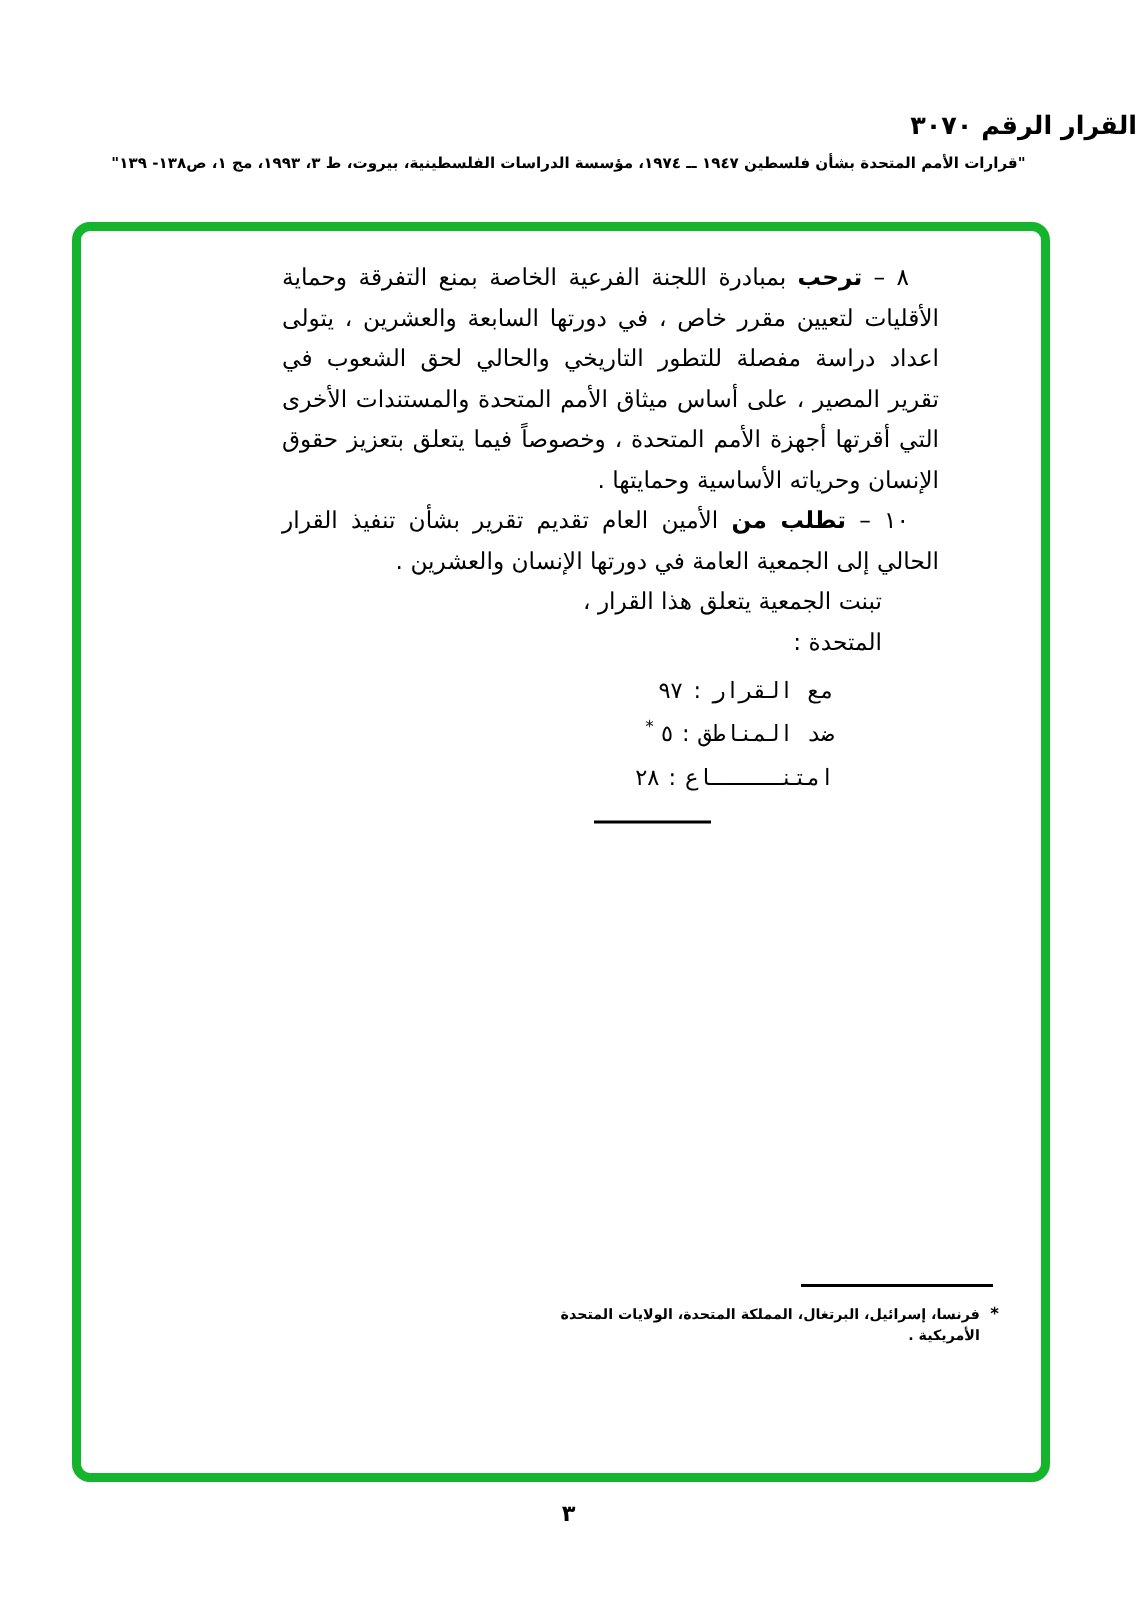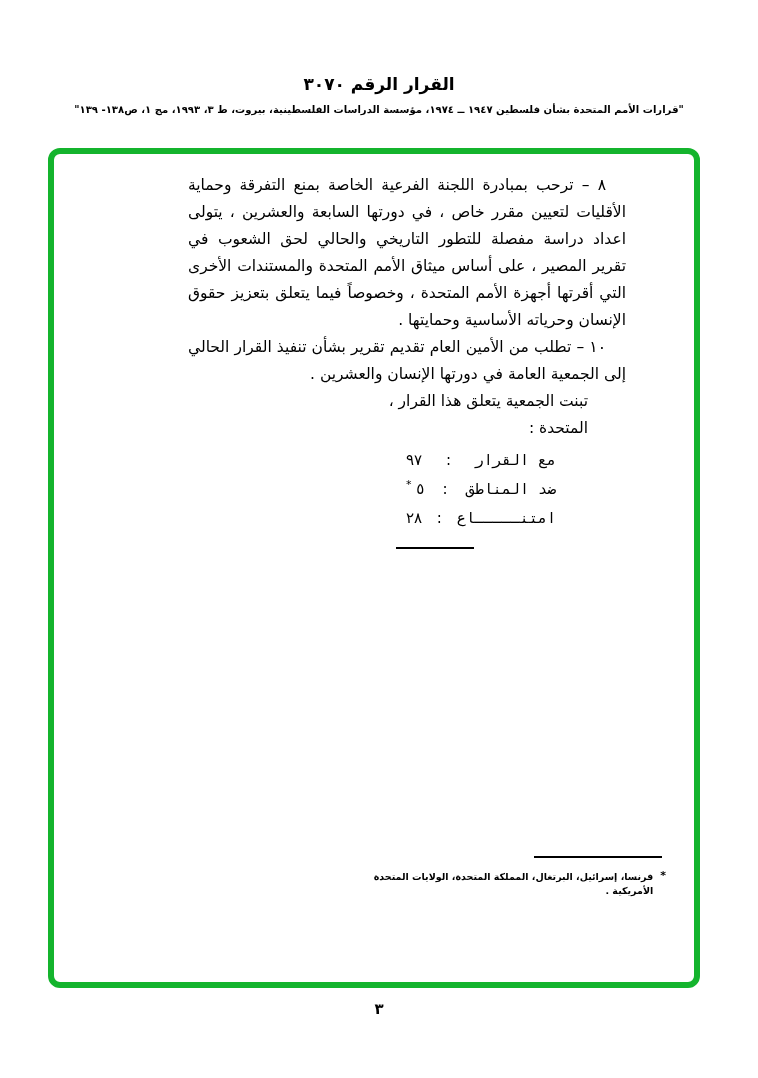--- a/index.html
+++ b/index.html
@@ -4,48 +4,48 @@
 <style>
   html,body{margin:0;padding:0;}
   body{
     width:758px;height:1078px;position:relative;
     background:#ffffff;color:#000000;
     font-family:"DejaVu Sans", sans-serif;
     overflow:hidden;direction:rtl;
   }
   .doc-title{
     position:absolute;top:74px;left:0;width:758px;
-    text-align:center;font-size:17px;font-weight:bold;
+    font-size:17px;font-weight:bold;
     letter-spacing:0;
   }
   .doc-source{
     position:absolute;top:103px;left:34px;width:690px;
     text-align:center;font-size:10.5px;font-weight:bold;
     white-space:nowrap;transform:scale(.96);transform-origin:center;
   }
   .green-box{
     position:absolute;left:48px;top:148px;width:652px;height:840px;
     border:6px solid #14b42d;border-radius:12px;
     box-sizing:border-box;background:#ffffff;
   }
   .box-text{
     position:absolute;top:18px;right:68px;width:438px;
     font-size:15.5px;line-height:27px;text-align:justify;
   }
   .para{margin:0;text-indent:20px;}
-  .para b{font-weight:normal;}
+  .para b{font-weight:bold;}
   .adoption{margin:0 38px 0 0;line-height:27px;}
   .vote-block{margin:2px 70px 0 0;width:150px;}
   .vote-row{
     display:flex;justify-content:space-between;align-items:baseline;
     line-height:23px;font-size:15px;
   }
   .vote-label{white-space:nowrap;font-family:Liberation Mono, monospace;}
   .vote-colon{padding:0 6px;}
-  .vote-value{white-space:nowrap;}
+  .vote-value{white-space:nowrap;margin-left:33px;}
   .vote-note{font-size:11px;vertical-align:super;}
   .vote-divider{
     margin:16px 152px 0 0;width:78px;border:0;
     border-top:2px solid #000;height:0;
   }
   .footnote{
     position:absolute;bottom:84px;right:28px;width:300px;
     text-align:right;
   }
   .footnote-rule{

